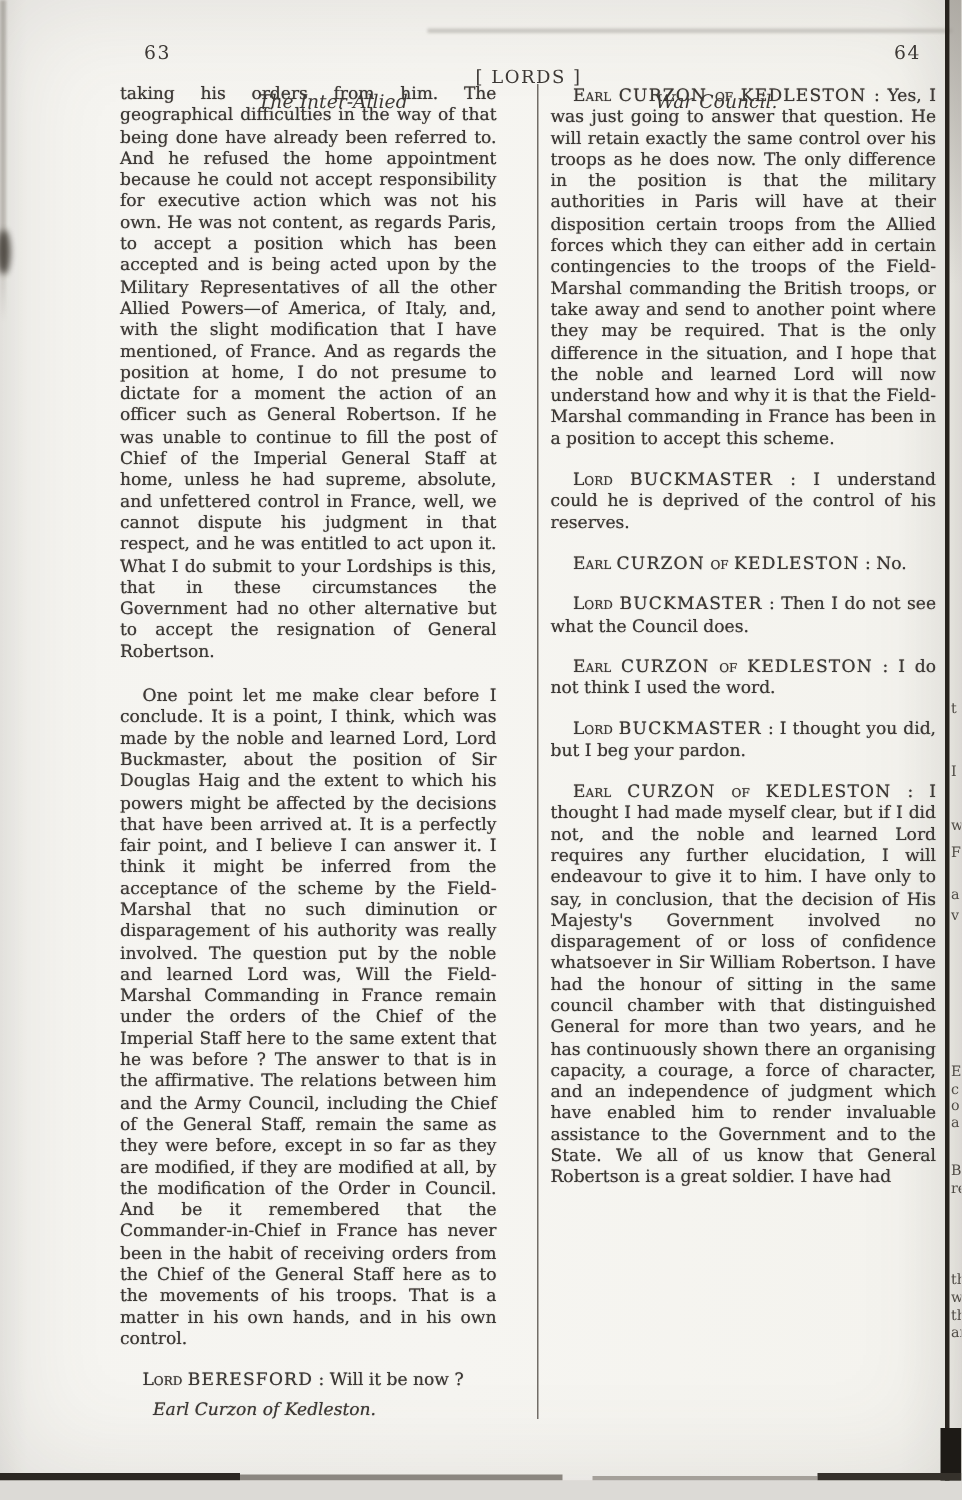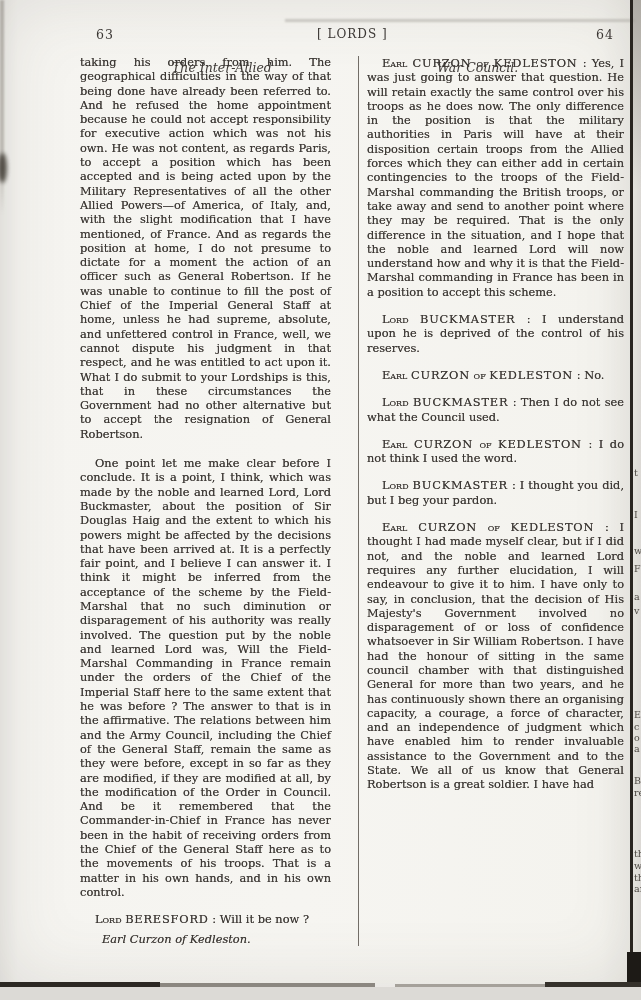--- a/index.html
+++ b/index.html
@@ -12,21 +12,21 @@
 
   
   .header{position:absolute;top:27px;left:0;width:641px;height:18px;font-size:12.5px;}
   .header span{position:absolute;white-space:nowrap;}
   .pg{font-size:12.5px;letter-spacing:1px;}
   .pg-l{left:96px;}
   .pg-r{left:596px;}
   .rt{font-style:italic;margin-top:33px;}
   .rt-l{left:172px;}
   .rt-r{left:437px;}
-  .chamber{left:317px;font-size:12px;letter-spacing:1px;}
+  .chamber{left:317px;font-size:12px;letter-spacing:1px;margin-top:17px;}
 
   
   .col{position:absolute;top:55px;font-size:11.4px;line-height:14.3px;text-align:justify;
        text-shadow:0 0 .6px rgba(62,56,50,.75);}
   .col-left{left:80px;width:251px;}
   .col-right{left:367px;width:257px;}
   .para{margin:0;text-indent:15px;}
   .para.no-indent{text-indent:0;}
   .para + .para{margin-top:15px;}
   .speech{margin:13px 0 0 0;text-indent:15px;}
@@ -84,33 +84,33 @@
     <p class="speech">
       <span class="sc">Earl</span>
       <span class="nm">CURZON</span>
       <span class="sc">of</span>
       <span class="nm">KEDLESTON</span>
       <span class="tx">: Yes, I was just going to answer that question. He will retain exactly the same control over his troops as he does now.  The only difference in the position is that the military authorities in Paris will have at their disposition certain troops from the Allied forces which they can either add in certain contingencies to the troops of the Field-Marshal commanding the British troops, or take away and send to another point where they may be required.  That is the only difference in the situation, and I hope that the noble and learned Lord will now understand how and why it is that the Field-Marshal commanding in France has been in a position to accept this scheme.</span>
     </p>
     <p class="speech">
       <span class="sc">Lord</span>
       <span class="nm">BUCKMASTER</span>
-      <span class="tx">: I understand upon he is deprived of the control of his reserves.</span>
+      <span class="tx">: I understand could he is deprived of the control of his reserves.</span>
     </p>
     <p class="speech">
       <span class="sc">Earl</span>
       <span class="nm">CURZON</span>
       <span class="sc">of</span>
       <span class="nm">KEDLESTON</span>
       <span class="tx">: No.</span>
     </p>
     <p class="speech">
       <span class="sc">Lord</span>
       <span class="nm">BUCKMASTER</span>
-      <span class="tx">: Then I do not see what the Council used.</span>
+      <span class="tx">: Then I do not see what the Council does.</span>
     </p>
     <p class="speech">
       <span class="sc">Earl</span>
       <span class="nm">CURZON</span>
       <span class="sc">of</span>
       <span class="nm">KEDLESTON</span>
       <span class="tx">: I do not think I used the word.</span>
     </p>
     <p class="speech">
       <span class="sc">Lord</span>

